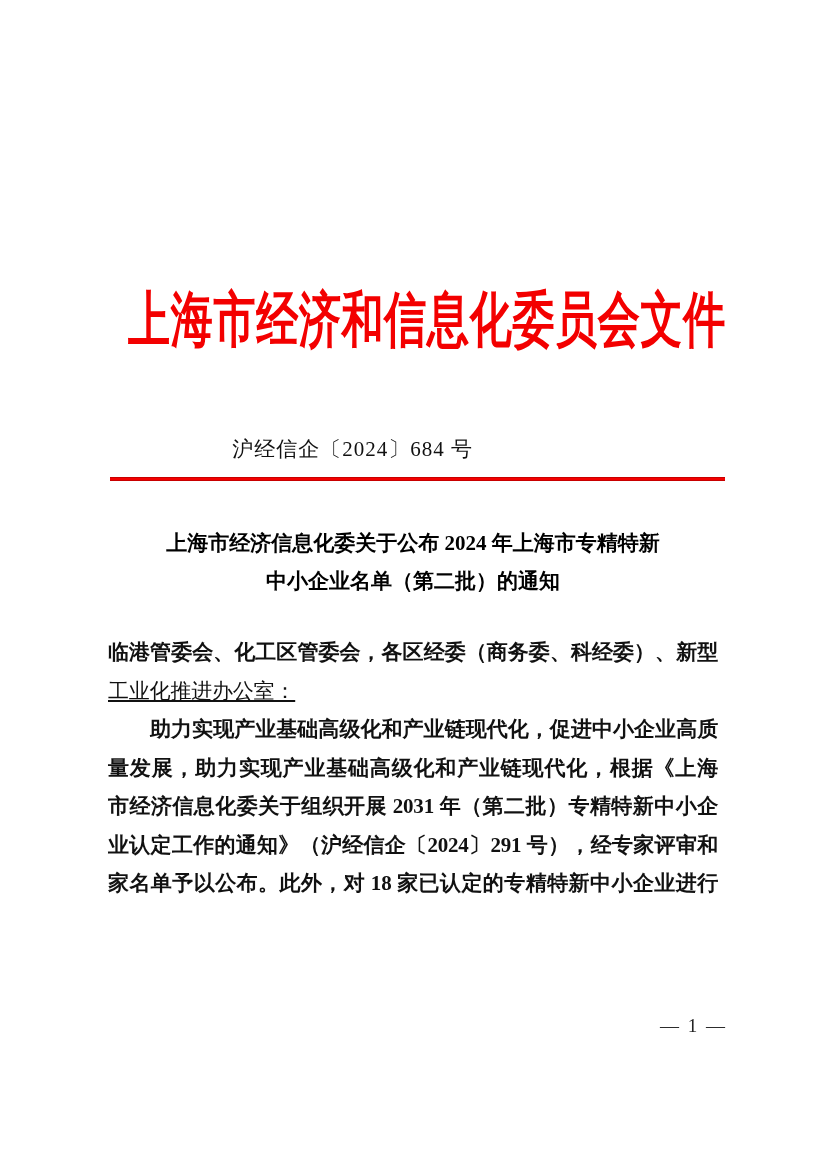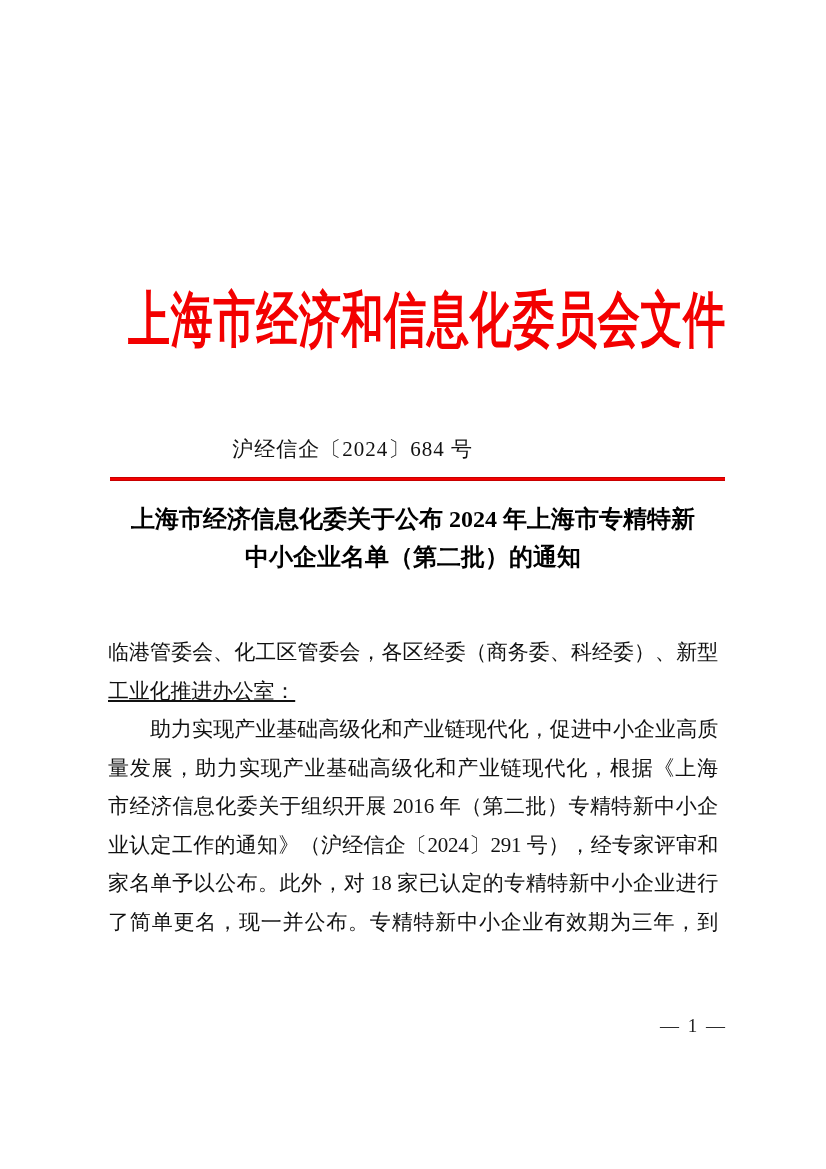--- a/index.html
+++ b/index.html
@@ -52,43 +52,44 @@
     left: 110px;
     width: 615px;
     height: 4px;
     background: #f30000;
     border-top: 1px solid #c80000;
     border-bottom: 1px solid #c80000;
   }
   
   .notice-title {
     position: absolute;
-    top: 500px;
+    top: 524px;
     left: 108px;
     width: 610px;
     text-align: center;
     font-weight: bold;
-    font-size: 24px;
+    font-size: 21px;
     line-height: 38px;
     color: #000000;
   }
   
   .body-text {
     position: absolute;
     top: 633px;
     left: 108px;
     width: 610px;
     font-size: 21px;
     line-height: 38.5px;
     color: #111111;
     letter-spacing: -0.2px;
   }
   .body-text .jline {
     text-align: justify;
     text-align-last: justify;
+    font-weight: bold;
   }
   .body-text .lline {
     text-align: left;
     text-align-last: left;
     text-decoration: underline;
   }
   .body-text .indent {
     text-indent: 42px;
   }
   
@@ -118,21 +119,20 @@
   <div class="notice-title">
     <div>上海市经济信息化委关于公布 2024 年上海市专精特新</div>
     <div>中小企业名单（第二批）的通知</div>
   </div>
 
   <div class="body-text">
     <div class="jline">临港管委会、化工区管委会，各区经委（商务委、科经委）、新型</div>
     <div class="lline">工业化推进办公室：</div>
     <div class="jline indent">助力实现产业基础高级化和产业链现代化，促进中小企业高质</div>
     <div class="jline">量发展，助力实现产业基础高级化和产业链现代化，根据《上海</div>
-    <div class="jline">市经济信息化委关于组织开展 2016 年（第二批）专精特新中小企</div>
+    <div class="jline">市经济信息化委关于组织开展 2031 年（第二批）专精特新中小企</div>
     <div class="jline">业认定工作的通知》（沪经信企〔2024〕291 号），经专家评审和</div>
     <div class="jline">家名单予以公布。此外，对 18 家已认定的专精特新中小企业进行</div>
-    <div class="jline">了简单更名，现一并公布。专精特新中小企业有效期为三年，到</div>
   </div>
 
   <div class="page-number">— 1 —</div>
 
 </div>
 
 </body></html>

